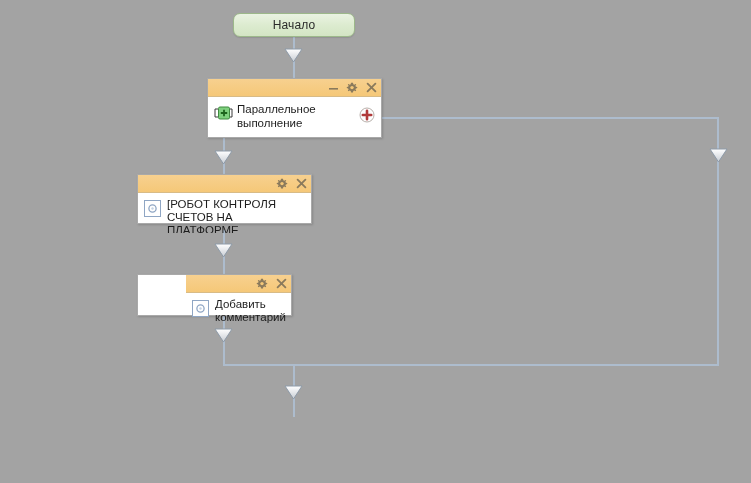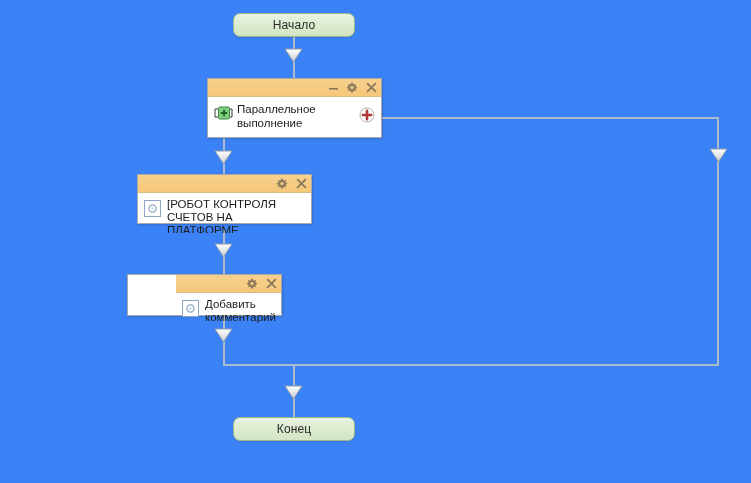--- a/index.html
+++ b/index.html
@@ -14,21 +14,21 @@
     position: relative;
     overflow: hidden;
     -webkit-font-smoothing: antialiased;
   }
 
   #canvas {
     position: absolute;
     left: 0; top: 0;
     width: 751px;
     height: 483px;
-    background: #3b82f6;
+    background: #a3a3a3;
   }
 
   
   .conn {
     position: absolute;
     background: #adbccd;
   }
   .conn.v { width: 2px; }
   .conn.h { height: 2px; }
 
@@ -125,21 +125,21 @@
   #node-start      { left: 233px; top: 13px;  width: 122px; height: 24px; }
   #node-end        { left: 233px; top: 417px; width: 122px; height: 24px; }
 
   #node-parallel   { left: 207px; top: 78px;  width: 175px; height: 60px; }
   #node-parallel .card-body { height: 41px; }
   #node-parallel .plus-btn  { right: 6px; top: 10px; }
 
   #node-robot      { left: 137px; top: 174px; width: 175px; height: 50px; }
   #node-robot .card-body { height: 31px; }
 
-  #node-comment    { left: 127px; top: 274px; width: 155px; height: 42px; padding-left: 48px; }
+  #node-comment    { left: 137px; top: 274px; width: 155px; height: 42px; padding-left: 48px; }
   #node-comment .card-body { height: 23px; }
 </style>
 </head>
 <body>
 
 <div id="canvas">
 
   <div class="conn v" style="left:293px; top:37px; height:41px;"></div>
   <div class="arrow" style="left:284px; top:48px;">
     <svg width="19" height="15" viewBox="0 0 19 15">
@@ -281,17 +281,14 @@
         <svg width="17" height="17" viewBox="0 0 17 17">
           <rect x="0.5" y="0.5" width="16" height="16" fill="#ffffff" stroke="#8fa6c4" stroke-width="1"></rect>
           <circle cx="8.5" cy="8.5" r="3.6" fill="none" stroke="#8fa6c4" stroke-width="1.3"></circle>
           <circle cx="8.5" cy="8.5" r="1.2" fill="#c3d2e4"></circle>
         </svg>
       </span>
       <span class="card-text">Добавить комментарий</span>
     </div>
   </div>
 
-  <div class="terminator" id="node-end">
-    <span>Конец</span>
-  </div>
 
 </div>
 
 </body></html>

